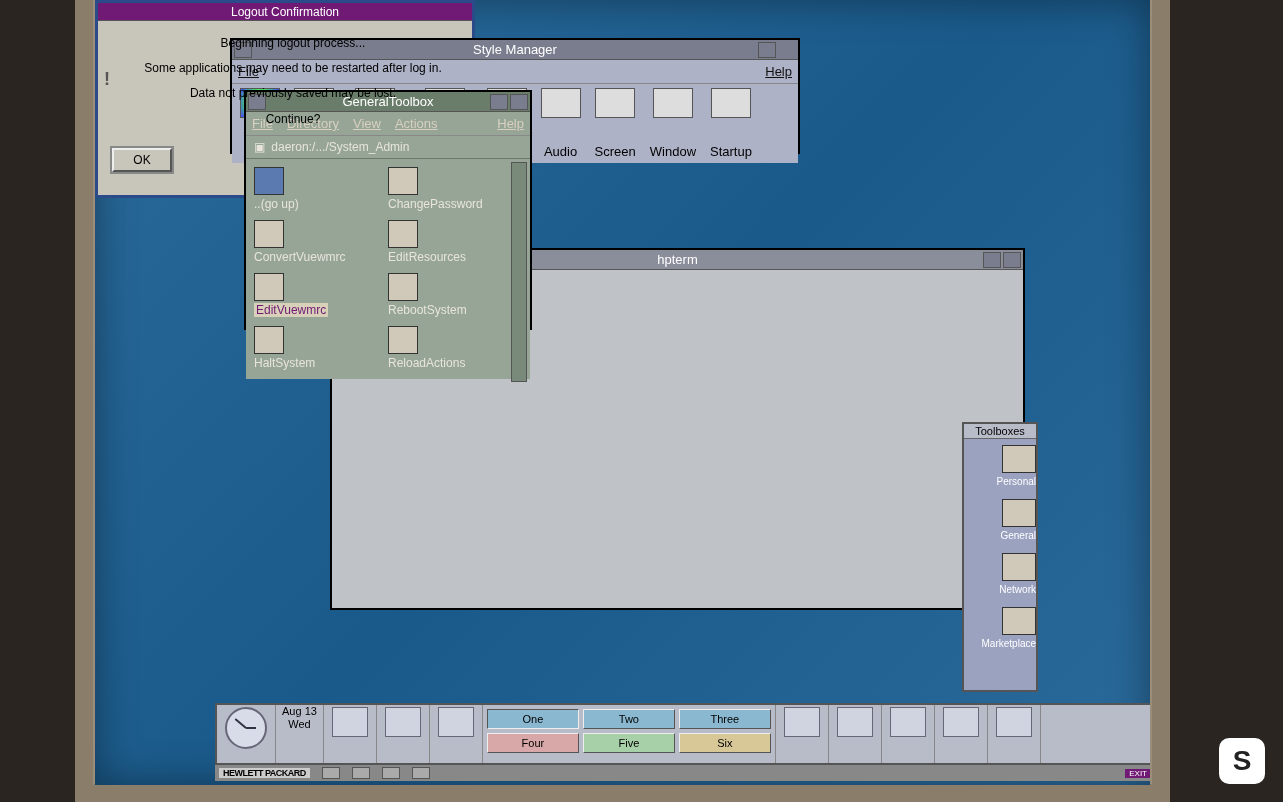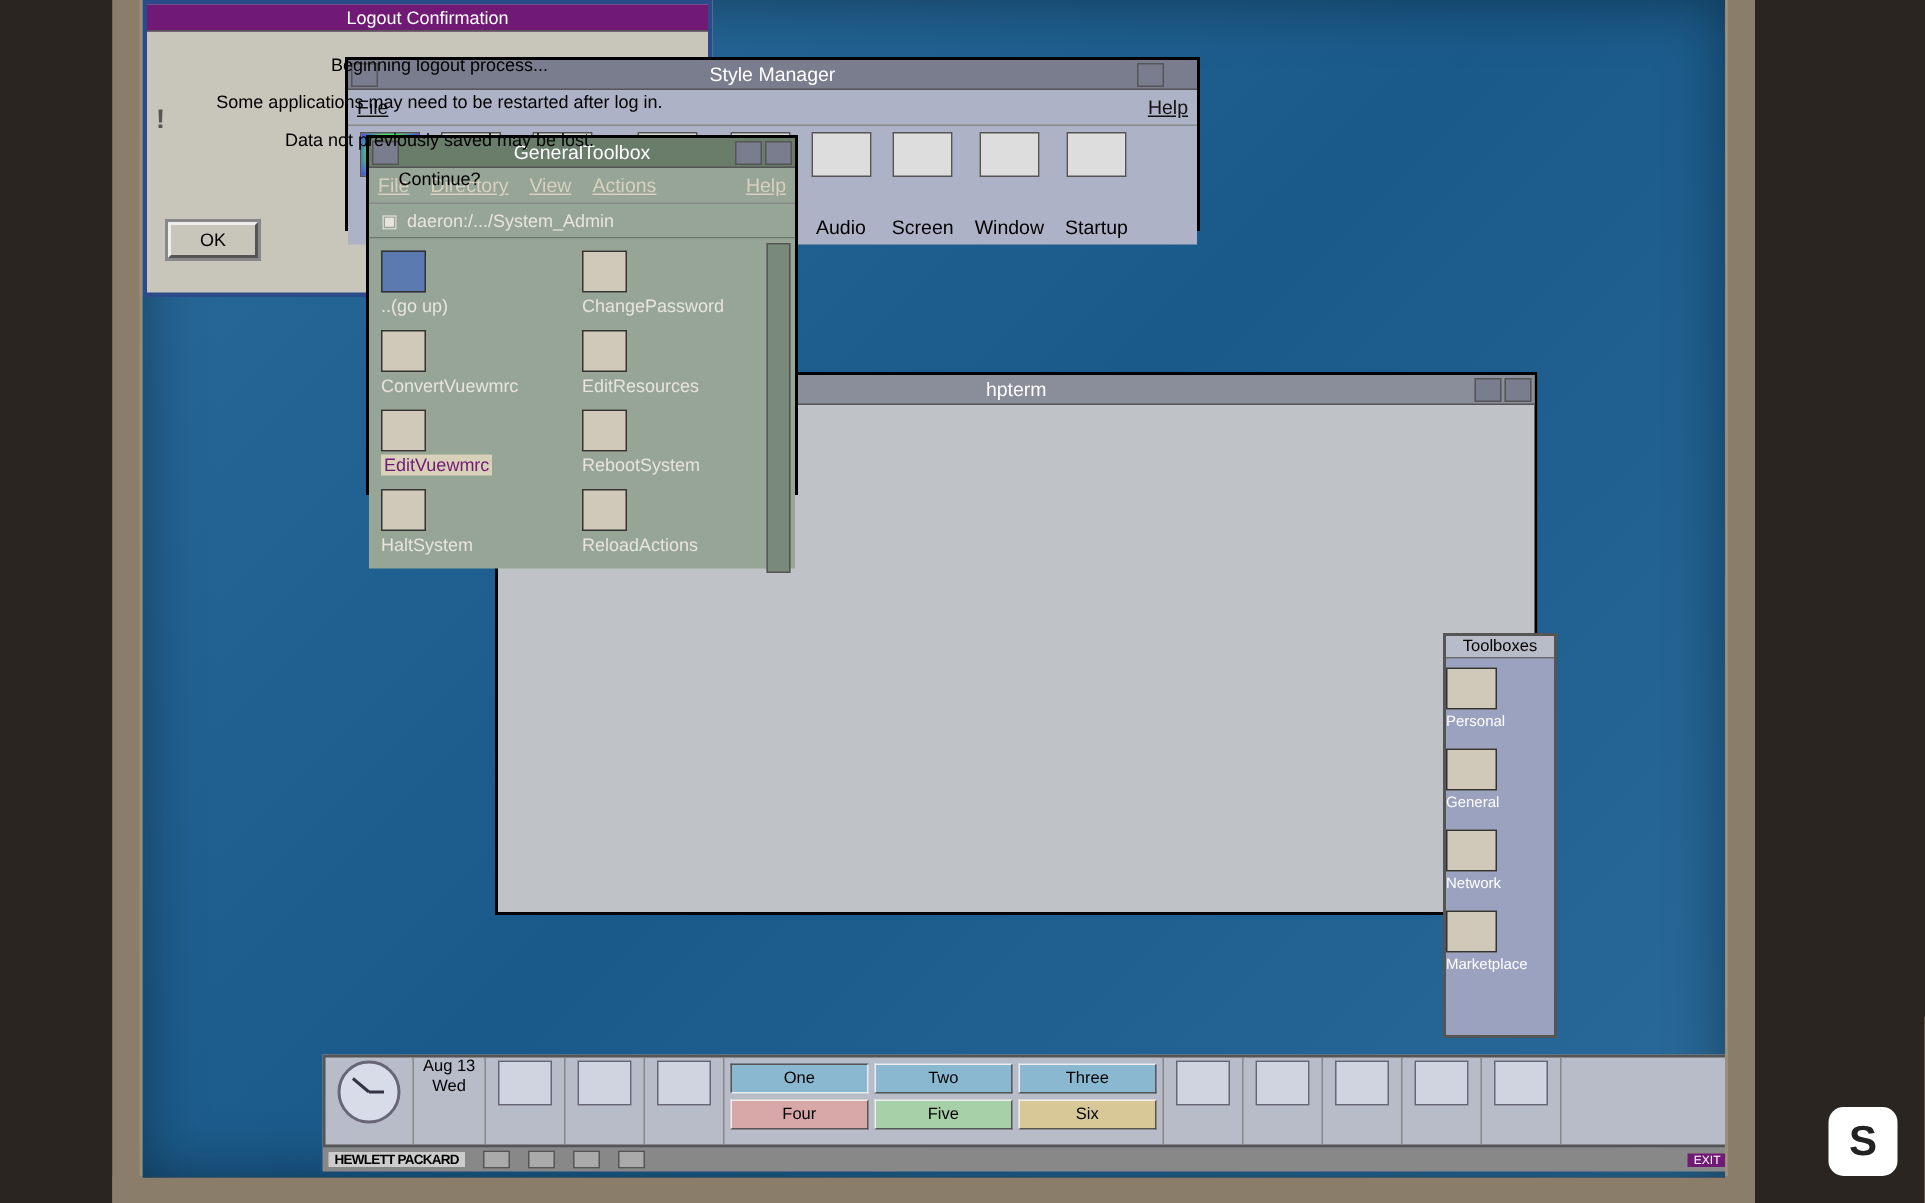--- a/index.html
+++ b/index.html
@@ -148,21 +148,21 @@
   position:absolute; right:112px; top:422px;
   width: 76px; height: 270px;
   background:#9aa2c0;
   border:2px solid #555;
 }
 #toolboxes-panel .tp-title {
   background:#b8bcc8; font-size:11px; text-align:center;
   padding:1px 0; color:#000; border-bottom:1px solid #666;
 }
 #toolboxes-panel .tp-item {
-  display:flex; flex-direction:column; align-items:flex-start;
+  display:flex; flex-direction:column; align-items:flex-end;
   font-size:10px; color:#fff; padding:6px 0;
 }
 #toolboxes-panel .tp-item .tico { width:34px; height:28px; background:#d0c8b8; border:1px solid #333; margin-bottom:3px;}
 
 
 #front-panel {
   position:absolute; left:120px; bottom:20px;
   width:940px; height:62px;
   background:#b8bcc8;
   border:2px solid #555;

